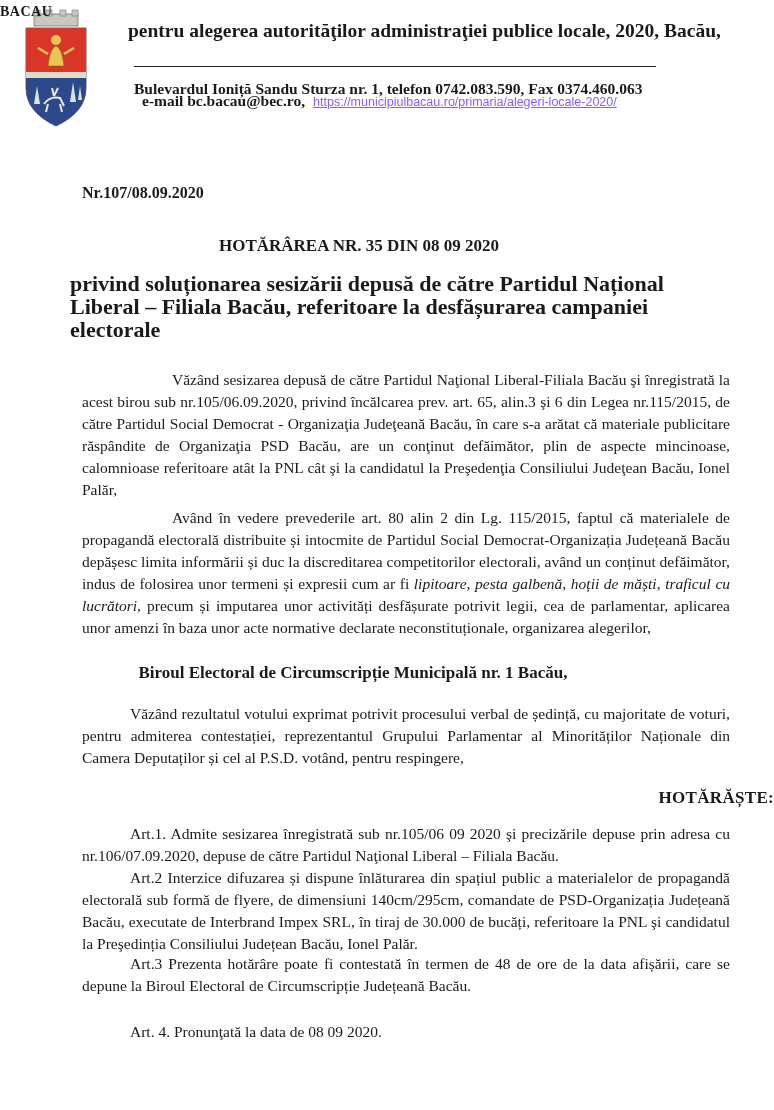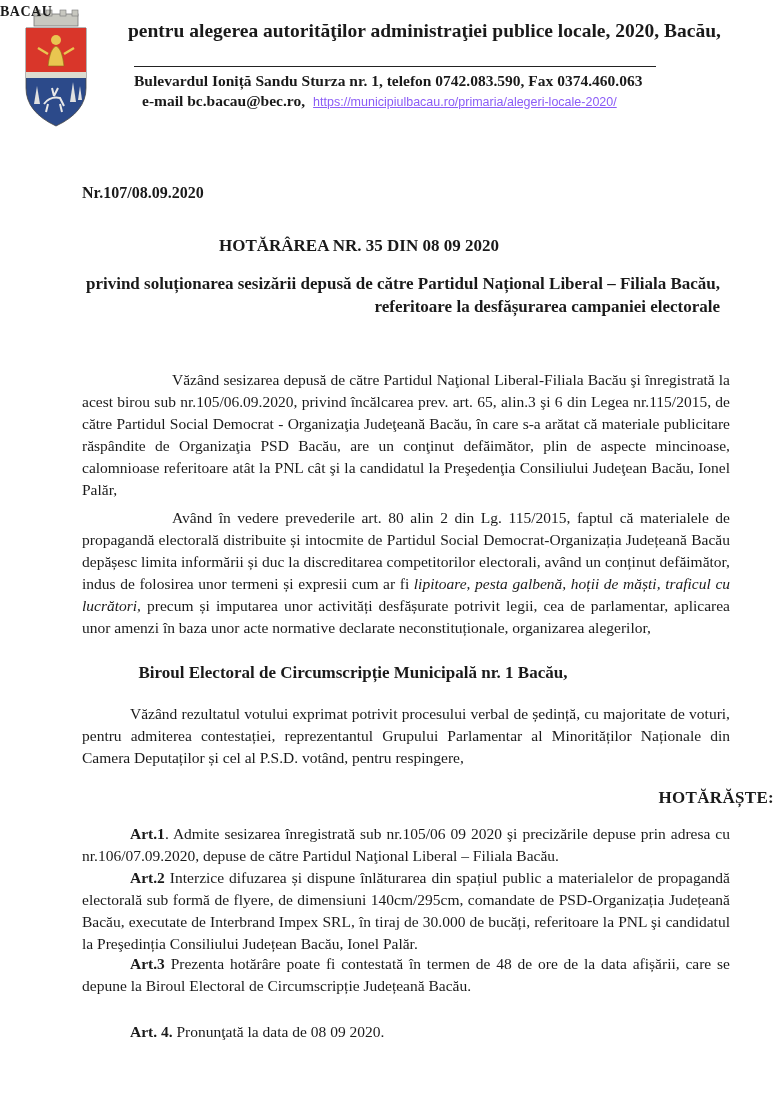--- a/index.html
+++ b/index.html
@@ -3,32 +3,32 @@
 <meta charset="utf-8">
 <style>
   html, body { margin:0; padding:0; background:#ffffff; }
   body { width:774px; height:1110px; position:relative; overflow:hidden;
          font-family:"Liberation Serif", serif; color:#1a1a1a; }
   .abs { position:absolute; }
   .crest { left:24px; top:8px; width:64px; height:120px; }
   .hdr-title { left:0; width:774px; top:4px; font-size:14px; font-weight:bold; letter-spacing:0.5px; }
   .hdr-sub { left:128px; top:20px; font-size:19.5px; font-weight:bold; white-space:nowrap; }
   .hdr-rule { left:134px; top:66px; width:522px; height:0; border-top:1.5px solid #222; }
-  .hdr-addr { left:134px; top:72px; font-size:15.5px; font-weight:bold; white-space:nowrap; }
+  .hdr-addr { left:134px; top:80px; font-size:15.5px; font-weight:bold; white-space:nowrap; }
   .hdr-mail { left:142px; top:92px; font-size:15.5px; font-weight:bold; white-space:nowrap; }
   .hdr-mail a { font-family:"Liberation Sans", sans-serif; font-weight:normal; font-size:12.5px; color:#8b5cf6; text-decoration:underline; margin-left:8px; }
   .nr { left:82px; top:184px; font-size:16px; font-weight:bold; }
   .title { left:0; width:718px; text-align:center; top:236px; font-size:17px; font-weight:bold; }
-  .subject { left:70px; width:650px; text-align:right; top:272px; font-size:17px; font-weight:bold; line-height:23px; }
+  .subject { left:70px; width:650px; text-align:left; top:272px; font-size:22px; font-weight:bold; line-height:23px; }
   .para { left:82px; width:648px; font-size:15.5px; line-height:22px; text-align:justify; }
   .para .ind { display:inline-block; width:90px; }
   .para .ind2 { display:inline-block; width:48px; }
   .biroul { left:0; width:706px; text-align:center; top:663px; font-size:17px; font-weight:bold; }
   .hot { left:0; width:774px; text-align:right; top:788px; font-size:17px; font-weight:bold; letter-spacing:0.3px; }
-  b.art { font-weight:bold; }
+  b.art { font-weight:normal; }
   i { font-style:italic; }
 </style>
 </head>
 <body>
 
 <svg class="abs crest" viewBox="0 0 64 120">
   <rect x="10" y="6" width="44" height="12" fill="#c8c8c0" stroke="#777" stroke-width="0.8"></rect>
   <rect x="10" y="2" width="6" height="6" fill="#c8c8c0" stroke="#777" stroke-width="0.6"></rect>
   <rect x="22" y="2" width="6" height="6" fill="#c8c8c0" stroke="#777" stroke-width="0.6"></rect>
   <rect x="36" y="2" width="6" height="6" fill="#c8c8c0" stroke="#777" stroke-width="0.6"></rect>

